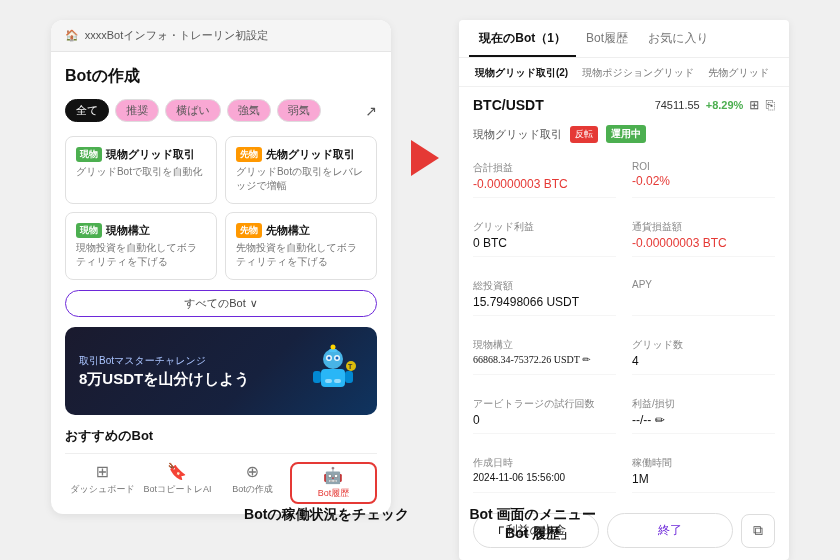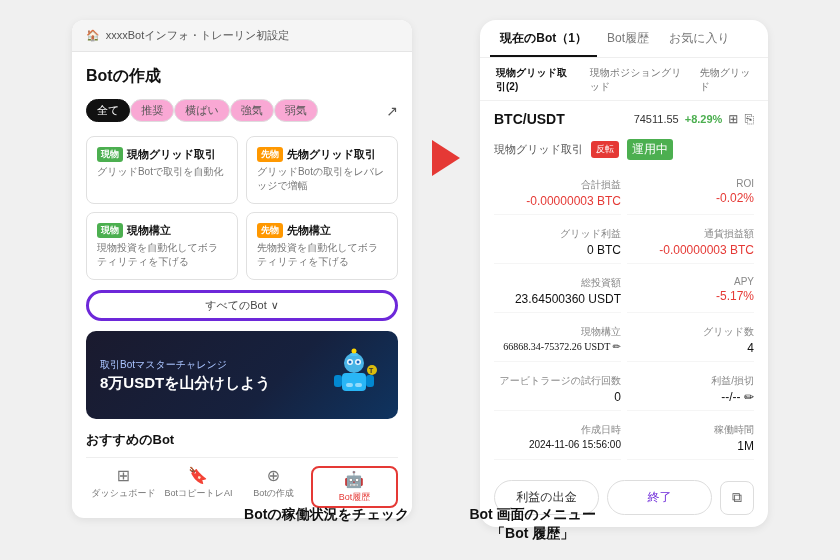--- a/index.html
+++ b/index.html
@@ -36,20 +36,21 @@
       padding: 14px 14px 10px;
     }
     .left-title {
       font-size: 16px;
       font-weight: bold;
       color: #111;
       margin-bottom: 12px;
     }
     .filter-tabs {
       display: flex;
+      gap: 6px;
       margin-bottom: 14px;
       align-items: center;
     }
     .filter-tab {
       padding: 3px 10px;
       border-radius: 12px;
       font-size: 11px;
       cursor: pointer;
       border: 1px solid #ddd;
       color: #555;
@@ -99,21 +100,21 @@
     .bot-card-desc {
       font-size: 10px;
       color: #777;
       line-height: 1.4;
     }
     .view-all-btn {
       display: flex;
       align-items: center;
       justify-content: center;
       gap: 4px;
-      border: 3px solid #6d28d9;
+      border: 1px solid #6d28d9;
       border-radius: 16px;
       padding: 5px 16px;
       font-size: 11px;
       color: #444;
       cursor: pointer;
       margin: 0 auto 10px;
       background: #fff;
     }
     .promo-banner {
       background: linear-gradient(135deg, #1a1a2e 0%, #16213e 60%, #0f3460 100%);
@@ -187,23 +188,23 @@
     .arrow-right {
       width: 0;
       height: 0;
       border-top: 18px solid transparent;
       border-bottom: 18px solid transparent;
       border-left: 28px solid #e53935;
     }
 
     
     .right-panel {
-      width: 288px;
+      width: 330px;
       background: #fff;
-      border-radius: 16px;
+      border-radius: 4px;
       overflow: hidden;
       box-shadow: 0 2px 8px rgba(0,0,0,0.08);
     }
     .right-tabs {
       display: flex;
       border-bottom: 1px solid #eee;
       padding: 0 10px;
     }
     .right-tab {
       padding: 10px 10px 8px;
@@ -275,29 +276,29 @@
     .badge-reverse {
       background: #e53935;
       color: #fff;
       font-size: 9px;
       padding: 2px 5px;
       border-radius: 3px;
     }
     .badge-running {
       background: #4CAF50;
       color: #fff;
-      font-size: 12px;
+      font-size: 10px;
       padding: 2px 5px;
       border-radius: 3px;
+      font-weight: bold;
     }
     .metrics-grid {
       display: grid;
       grid-template-columns: 1fr 1fr;
-      gap: 6px;
-      text-align: right;
+      gap: 16px;
     }
     .metric-item {
       padding: 6px 0;
       border-bottom: 1px solid #f5f5f5;
     }
     .metric-label {
       font-size: 10px;
       color: #888;
       margin-bottom: 2px;
     }
@@ -525,25 +526,24 @@
           <div class="metric-item">
             <div class="metric-label">グリッド利益</div>
             <div class="metric-value">0 BTC</div>
           </div>
           <div class="metric-item">
             <div class="metric-label">通貨損益額</div>
             <div class="metric-value negative">-0.00000003 BTC</div>
           </div>
           <div class="metric-item">
             <div class="metric-label">総投資額</div>
-            <div class="metric-value">23.64500360 USDT</div>
+            <div class="metric-value">15.79498066 USDT</div>
           </div>
           <div class="metric-item">
             <div class="metric-label">APY</div>
-            <div class="metric-value negative">-5.17%</div>
           </div>
           <div class="metric-item">
             <div class="metric-label">現物構立</div>
             <div class="metric-value" style="font-size:10px;font-family:Liberation Serif, serif;">66868.34-75372.26 USDT ✏</div>
           </div>
           <div class="metric-item">
             <div class="metric-label">グリッド数</div>
             <div class="metric-value">4</div>
           </div>
           <div class="metric-item">

